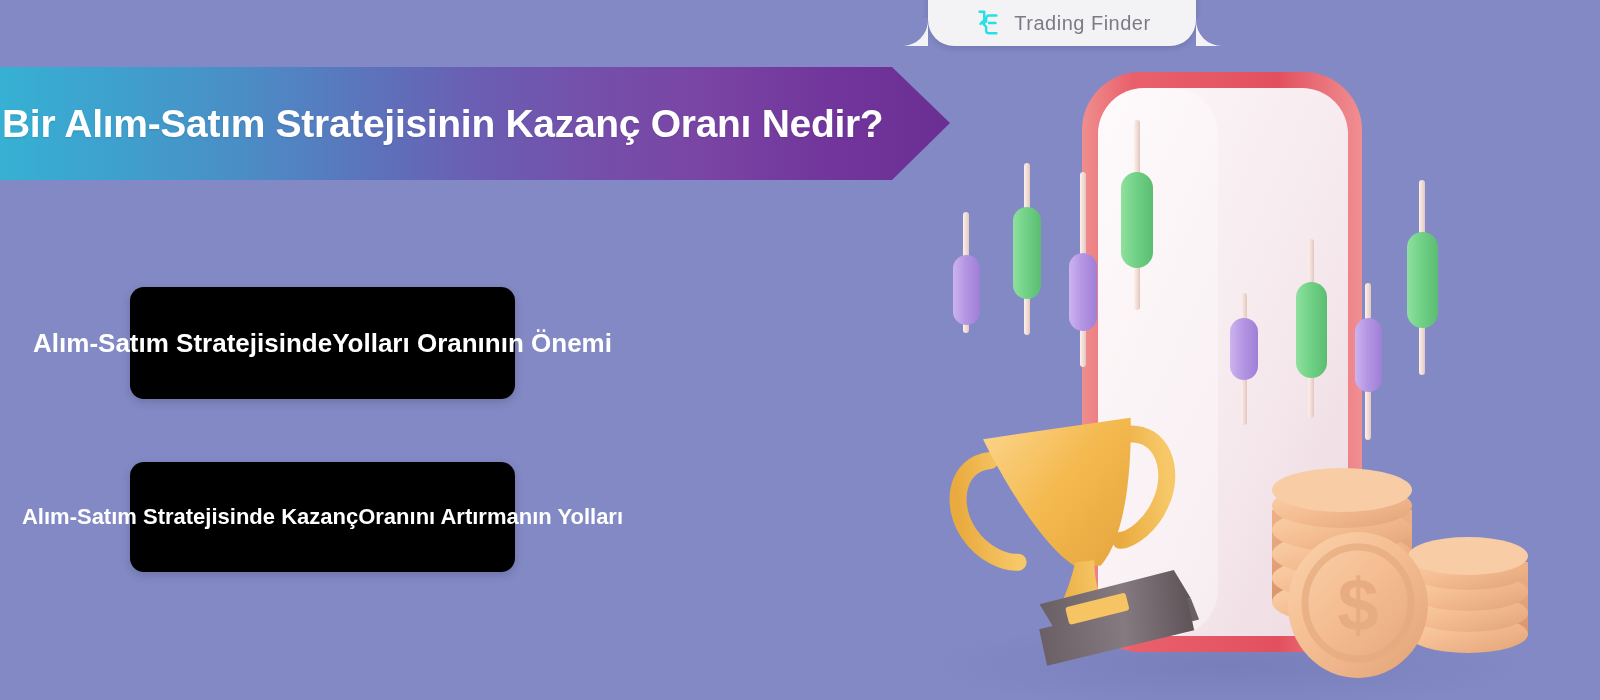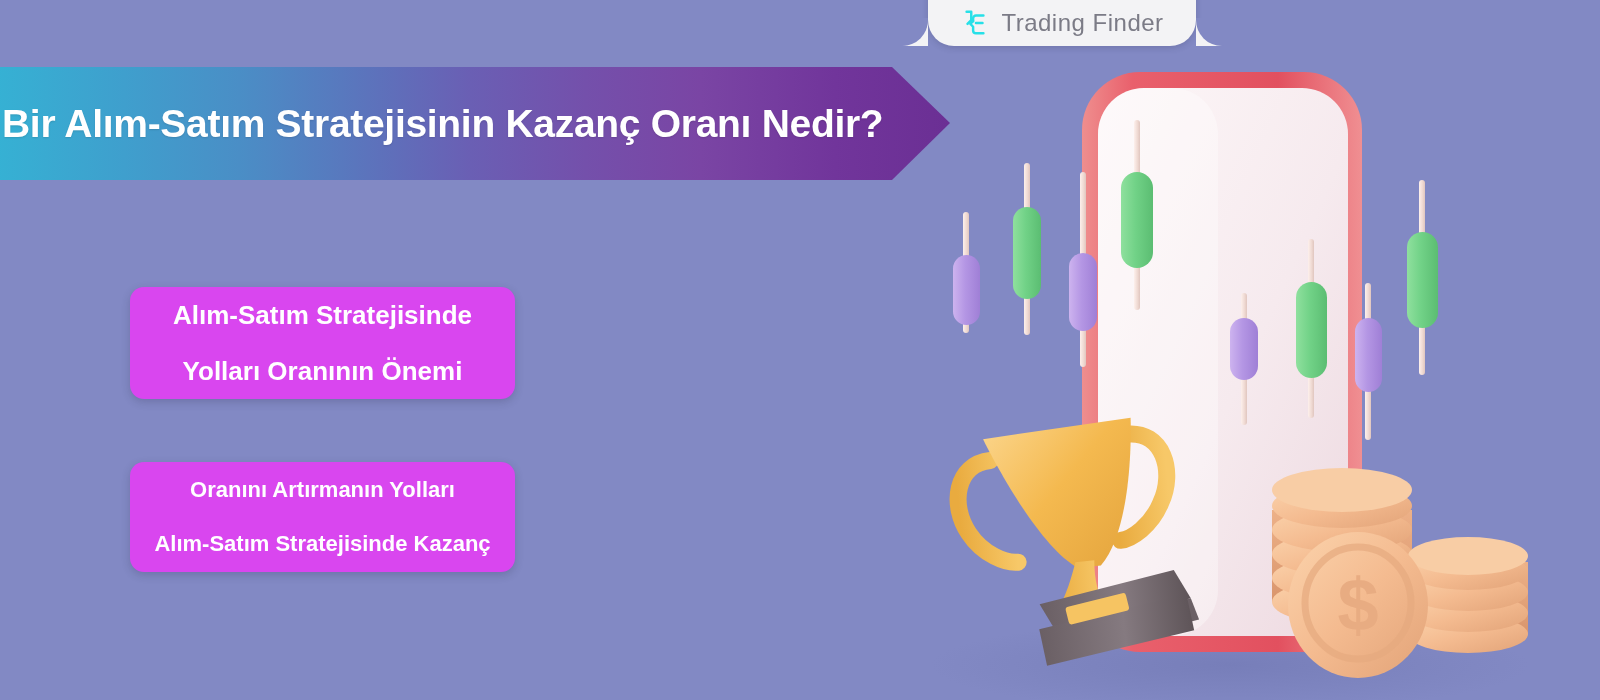--- a/index.html
+++ b/index.html
@@ -43,21 +43,21 @@
   #tab-mask-l, #tab-mask-r {
     position:absolute; bottom:0; width:28px; height:28px;
     background:#8289c4;
   }
   #tab-mask-l { left:-28px; border-bottom-right-radius:28px; }
   #tab-mask-r { right:-28px; border-bottom-left-radius:28px; }
 
   #logo-row { display:flex; align-items:center; gap:11px; position:relative; z-index:3; }
   #logo-mark { width: 30px; height: 30px; display:block; }
   #logo-text {
-    font-size: 24px;
+    font-size: 20px;
     letter-spacing: .5px;
     color: #7b7b86;
     font-family: "Liberation Sans", sans-serif;
     font-weight: 400;
     white-space: nowrap;
   }
 
   
   #headline-banner {
     position: absolute;
@@ -83,24 +83,24 @@
     font-weight: bold;
     letter-spacing: -.3px;
     padding-left: 12px;
     white-space: nowrap;
     text-shadow: 0 1px 2px rgba(0,0,0,.12);
   }
 
   
   .callout {
     position: absolute;
-    background: #d946ef;
+    background: #000000;
     border-radius: 14px;
     display: flex;
-    flex-direction: column;
+    flex-direction: row;
     align-items: center;
     justify-content: center;
     color: #ffffff;
     text-align: center;
     box-shadow: 0 3px 8px rgba(40,40,70,.22);
   }
   .callout .line { font-weight: bold; white-space: nowrap; }
 
   #callout-1 {
     left: 130px; top: 287px;
@@ -291,17 +291,17 @@
   <div id="headline-banner">
     <span id="headline-text">Bir Alım-Satım Stratejisinin Kazanç Oranı Nedir?</span>
   </div>
 
   <div id="callout-1" class="callout">
     <span class="line">Alım-Satım Stratejisinde</span>
     <span class="line">Yolları Oranının Önemi</span>
   </div>
 
   <div id="callout-2" class="callout">
+    <span class="line">Alım-Satım Stratejisinde Kazanç</span>
     <span class="line">Oranını Artırmanın Yolları</span>
-    <span class="line">Alım-Satım Stratejisinde Kazanç</span>
   </div>
 
 </div>
 
 </body></html>

